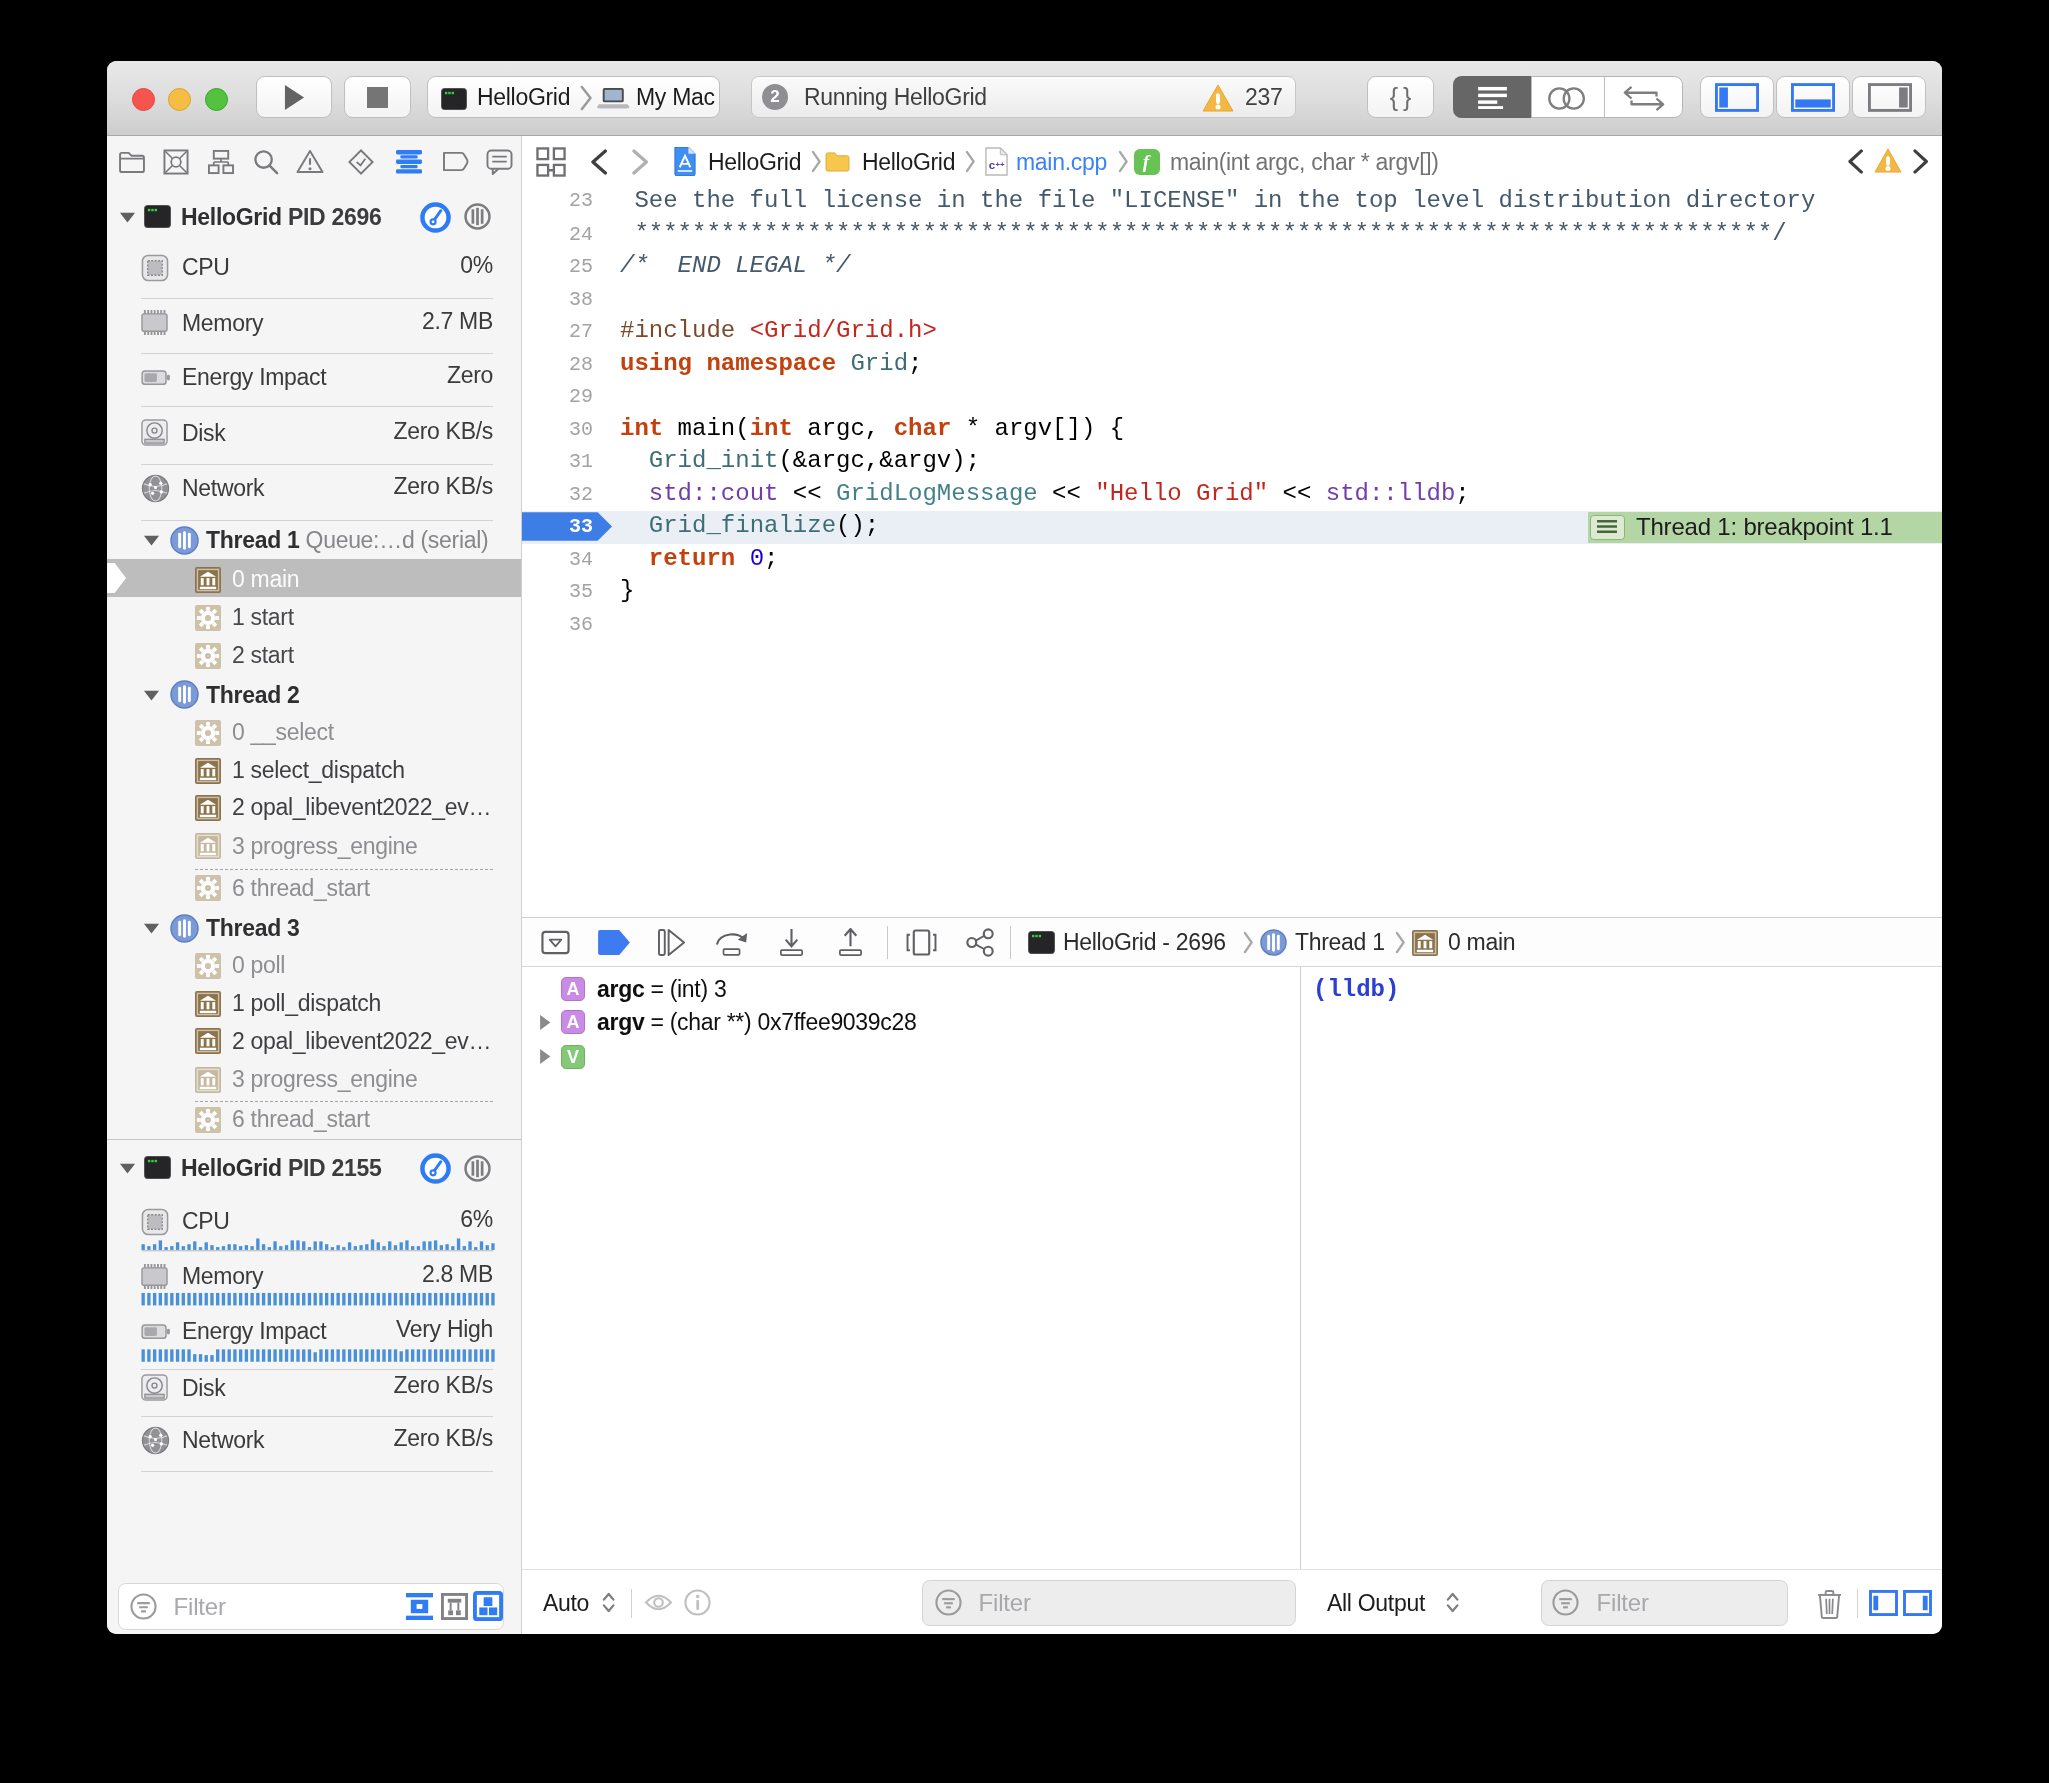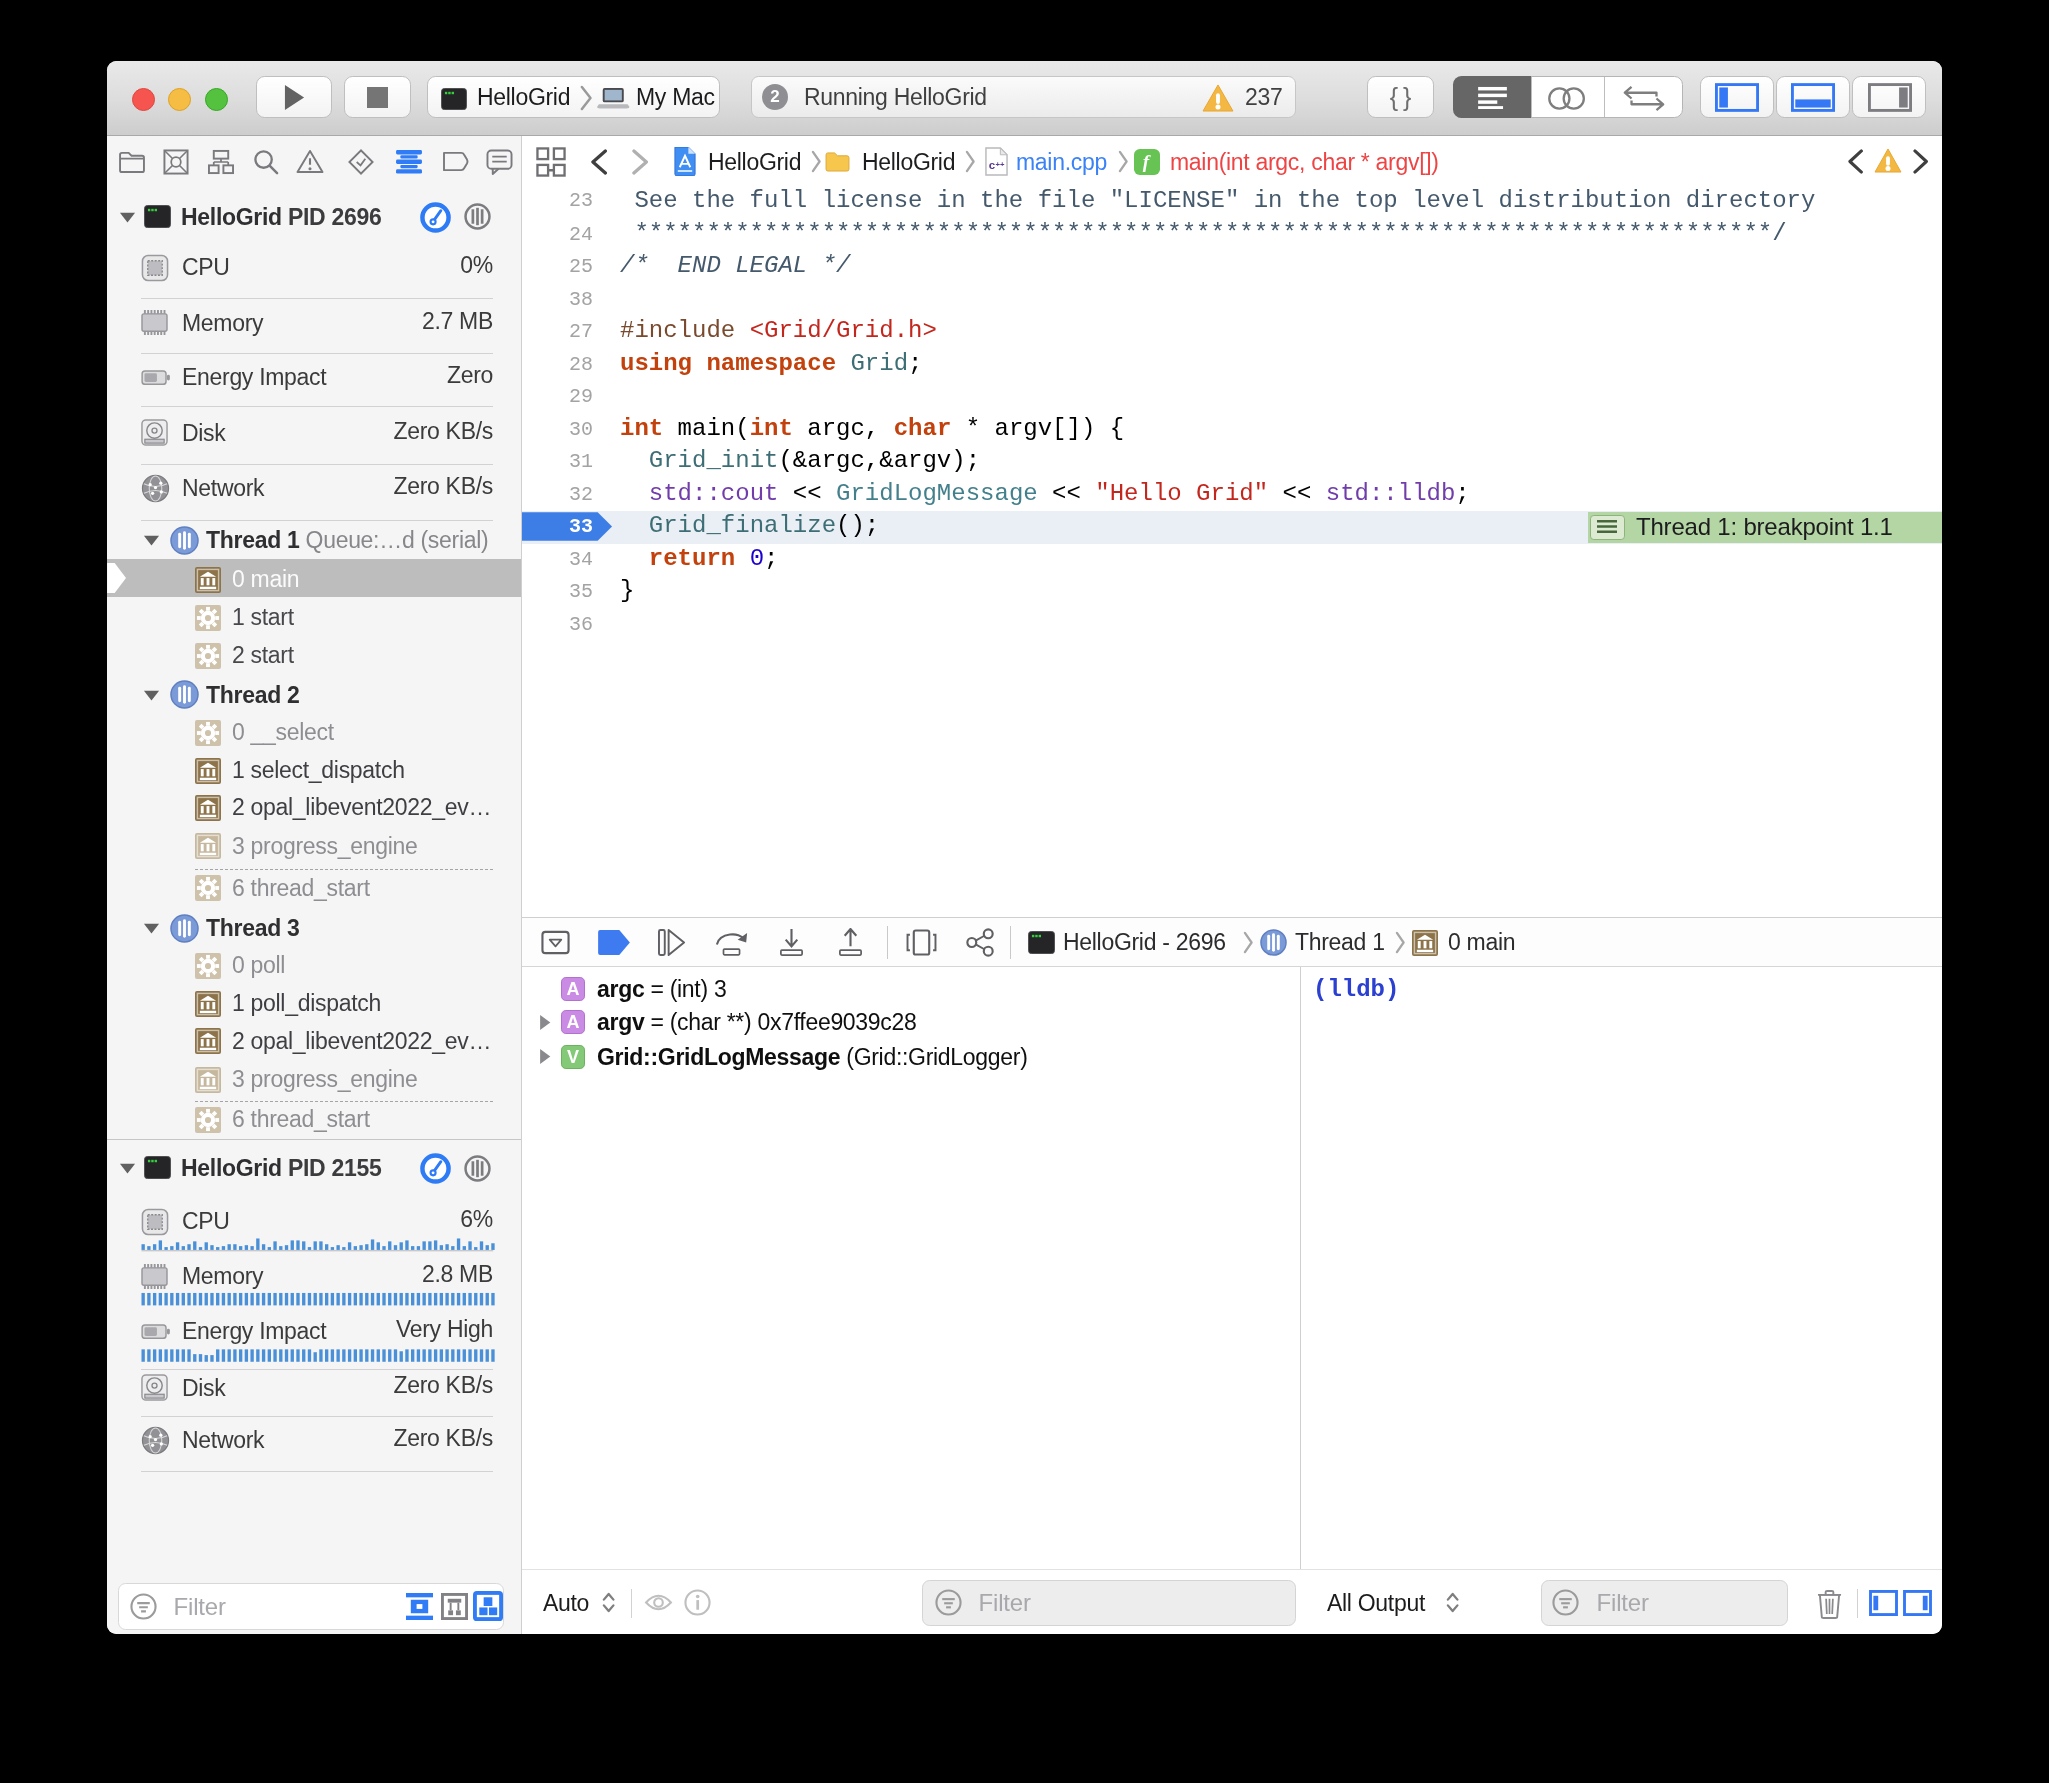--- a/index.html
+++ b/index.html
@@ -203,21 +203,21 @@
       <text x="11" y="21" font-family="Liberation Sans" font-size="8" font-weight="bold" fill="#5a3a94">++</text>
     </svg>
 <div class="row ui" style="left:909px;top:75px;height:52px;color:#3b82f6">main.cpp</div>
 <svg class="abs" style="left:1011px;top:89px" width="10.5" height="23" viewBox="0 0 11 24">
       <path d="M2,2 L9,12.0 L2,22" fill="none" stroke="#a7a7a7" stroke-width="2.4" stroke-linecap="round" stroke-linejoin="round"></path>
     </svg>
 <svg class="abs" style="left:1027px;top:88px" width="26" height="26" viewBox="0 0 27 27">
       <rect width="27" height="27" rx="6" fill="#67c454"></rect>
       <text x="9.0" y="20" font-family="Liberation Serif" font-size="20" font-style="italic" font-weight="bold" fill="#fff">f</text>
     </svg>
-<div class="row ui" style="left:1063px;top:75px;height:52px;color:#ef4444">main(int argc, char * argv[])</div>
+<div class="row ui" style="left:1063px;top:75px;height:52px;color:#737373">main(int argc, char * argv[])</div>
 <svg class="abs" style="left:1741px;top:88px" width="15.3" height="25" viewBox="0 0 16 26">
       <path d="M14,2 L2,13.0 L14,24" fill="none" stroke="#3f3f3f" stroke-width="3.2" stroke-linecap="round" stroke-linejoin="round"></path>
     </svg>
 <svg class="abs" style="left:1767px;top:87px" width="28" height="25" viewBox="0 0 29 26">
       <path d="M14.5,1 L28,25 L1,25 Z" fill="#f3b844" stroke="#e8a52f" stroke-width="1" stroke-linejoin="round" rx="2"></path>
       <rect x="12.5" y="8.58" width="4" height="9.88" rx="2" fill="#fff"></rect>
       <circle cx="14.5" cy="21.32" r="2.6" fill="#fff"></circle>
     </svg>
 <svg class="abs" style="left:1806px;top:88px" width="15.3" height="25" viewBox="0 0 16 26">
       <path d="M2,2 L14,13.0 L2,24" fill="none" stroke="#3f3f3f" stroke-width="3.2" stroke-linecap="round" stroke-linejoin="round"></path>
@@ -909,24 +909,20 @@
     </svg>
 <div class="badge" style="left:454px;top:949px;background:#c98be4;border:1px solid #b172cf">A</div>
 <div class="row ui" style="left:490px;top:943px;height:36px;color:#0f0f10">
       <span style="font-weight:bold">argv</span>
       <span>&nbsp;= (char **) 0x7ffee9039c28</span>
     </div>
 <svg class="abs" style="left:428px;top:987px" width="17" height="17" viewBox="0 0 18 18">
       <polygon points="5.3999999999999995,1 16.2,9.0 5.3999999999999995,17" fill="#8a8a8e"></polygon>
     </svg>
 <div class="badge" style="left:454px;top:984px;background:#83c977;border:1px solid #6cb35f">V</div>
-<div class="row ui" style="left:490px;top:978px;height:36px;color:#0f0f10">
-      <span style="font-weight:bold">Grid::GridLogMessage</span>
-      <span>&nbsp;(Grid::GridLogger)</span>
-    </div>
 <div class="row" style="left:1206px;top:910px;height:36px;font-family:'Liberation Mono',monospace;font-size:24px;font-weight:bold;color:#2b3fd0">(lldb)</div>
 <div class="bottombar"></div>
 <div class="row ui" style="left:436px;top:1524px;height:36px;color:#1c1c1e">Auto</div>
 <svg class="abs" style="left:494px;top:1529px" width="15.3" height="25" viewBox="0 0 16 26">
       <path d="M3,10 L8,4 L13,10" fill="none" stroke="#7f7f7f" stroke-width="2.4" stroke-linejoin="round" stroke-linecap="round"></path>
       <path d="M3,16 L8,22 L13,16" fill="none" stroke="#7f7f7f" stroke-width="2.4" stroke-linejoin="round" stroke-linecap="round"></path>
     </svg>
 <div class="vdiv" style="left:524px;top:1528px;height:29px;background:#d2d2d4"></div>
 <svg class="abs" style="left:537px;top:1531px" width="29" height="21" viewBox="0 0 30 22">
       <path d="M2,11 Q15,-3 28,11 Q15,25 2,11 Z" fill="none" stroke="#bfbfbf" stroke-width="2.2"></path>

